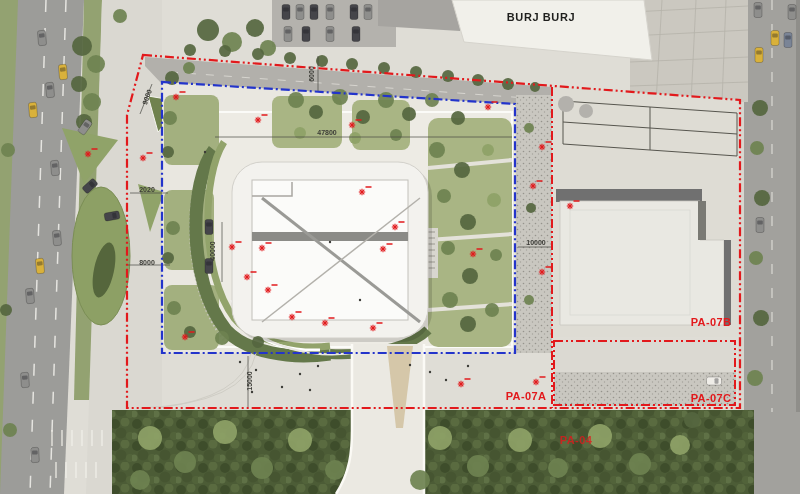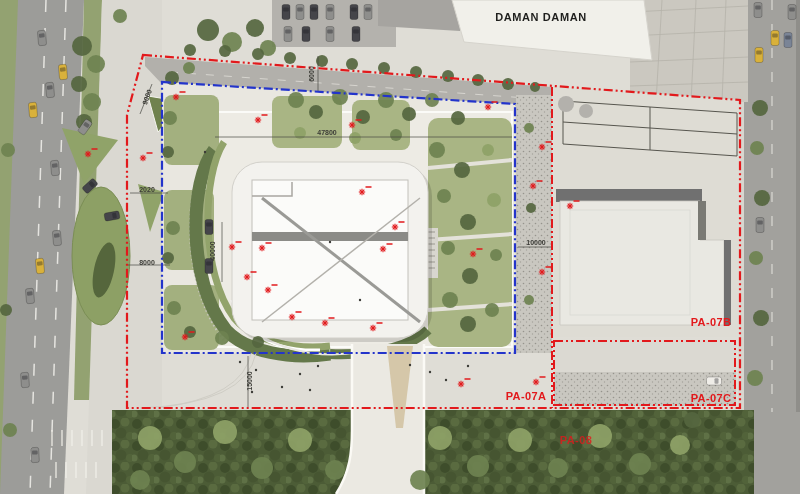--- a/index.html
+++ b/index.html
@@ -552,25 +552,25 @@
         <g transform="translate(570,206)" stroke="#e2191c" stroke-width="1.1">
           <line x1="-3.2" y1="0" x2="3.2" y2="0"></line>
           <line x1="0" y1="-3.2" x2="0" y2="3.2"></line>
           <line x1="-2.3" y1="-2.3" x2="2.3" y2="2.3"></line>
           <line x1="-2.3" y1="2.3" x2="2.3" y2="-2.3"></line>
           <rect x="3.5" y="-6" width="6" height="2" fill="#e2191c" stroke="none" opacity="0.75"></rect>
         </g>
       </g>
 </svg>
 
-<div class="lbl burj" style="left:541px;top:17px">DAMAN DAMAN</div>
+<div class="lbl burj" style="left:541px;top:17px">BURJ BURJ</div>
 <div class="lbl plot" style="left:526px;top:396px">PA-07A</div>
 <div class="lbl plot" style="left:711px;top:322px">PA-07B</div>
 <div class="lbl plot" style="left:711px;top:398px">PA-07C</div>
-<div class="lbl plot faded" style="left:576px;top:440px">PA-08</div>
+<div class="lbl plot faded" style="left:576px;top:440px">PA-04</div>
 <div id="dims">
       <span class="dim" style="left: 147px; top: 97px; transform: translate(-50%, -50%) rotate(-70deg);">9000</span>
       <span class="dim" style="left: 311px; top: 74px; transform: translate(-50%, -50%) rotate(-90deg);">6000</span>
       <span class="dim" style="left: 327px; top: 132px; transform: translate(-50%, -50%) rotate(0deg);">47800</span>
       <span class="dim" style="left: 147px; top: 189px; transform: translate(-50%, -50%) rotate(0deg);">2020</span>
       <span class="dim" style="left: 147px; top: 262px; transform: translate(-50%, -50%) rotate(0deg);">8000</span>
       <span class="dim" style="left: 212px; top: 251px; transform: translate(-50%, -50%) rotate(-90deg);">40000</span>
       <span class="dim" style="left: 536px; top: 242px; transform: translate(-50%, -50%) rotate(0deg);">10000</span>
       <span class="dim" style="left: 249px; top: 381px; transform: translate(-50%, -50%) rotate(-90deg);">15000</span>
     </div>

